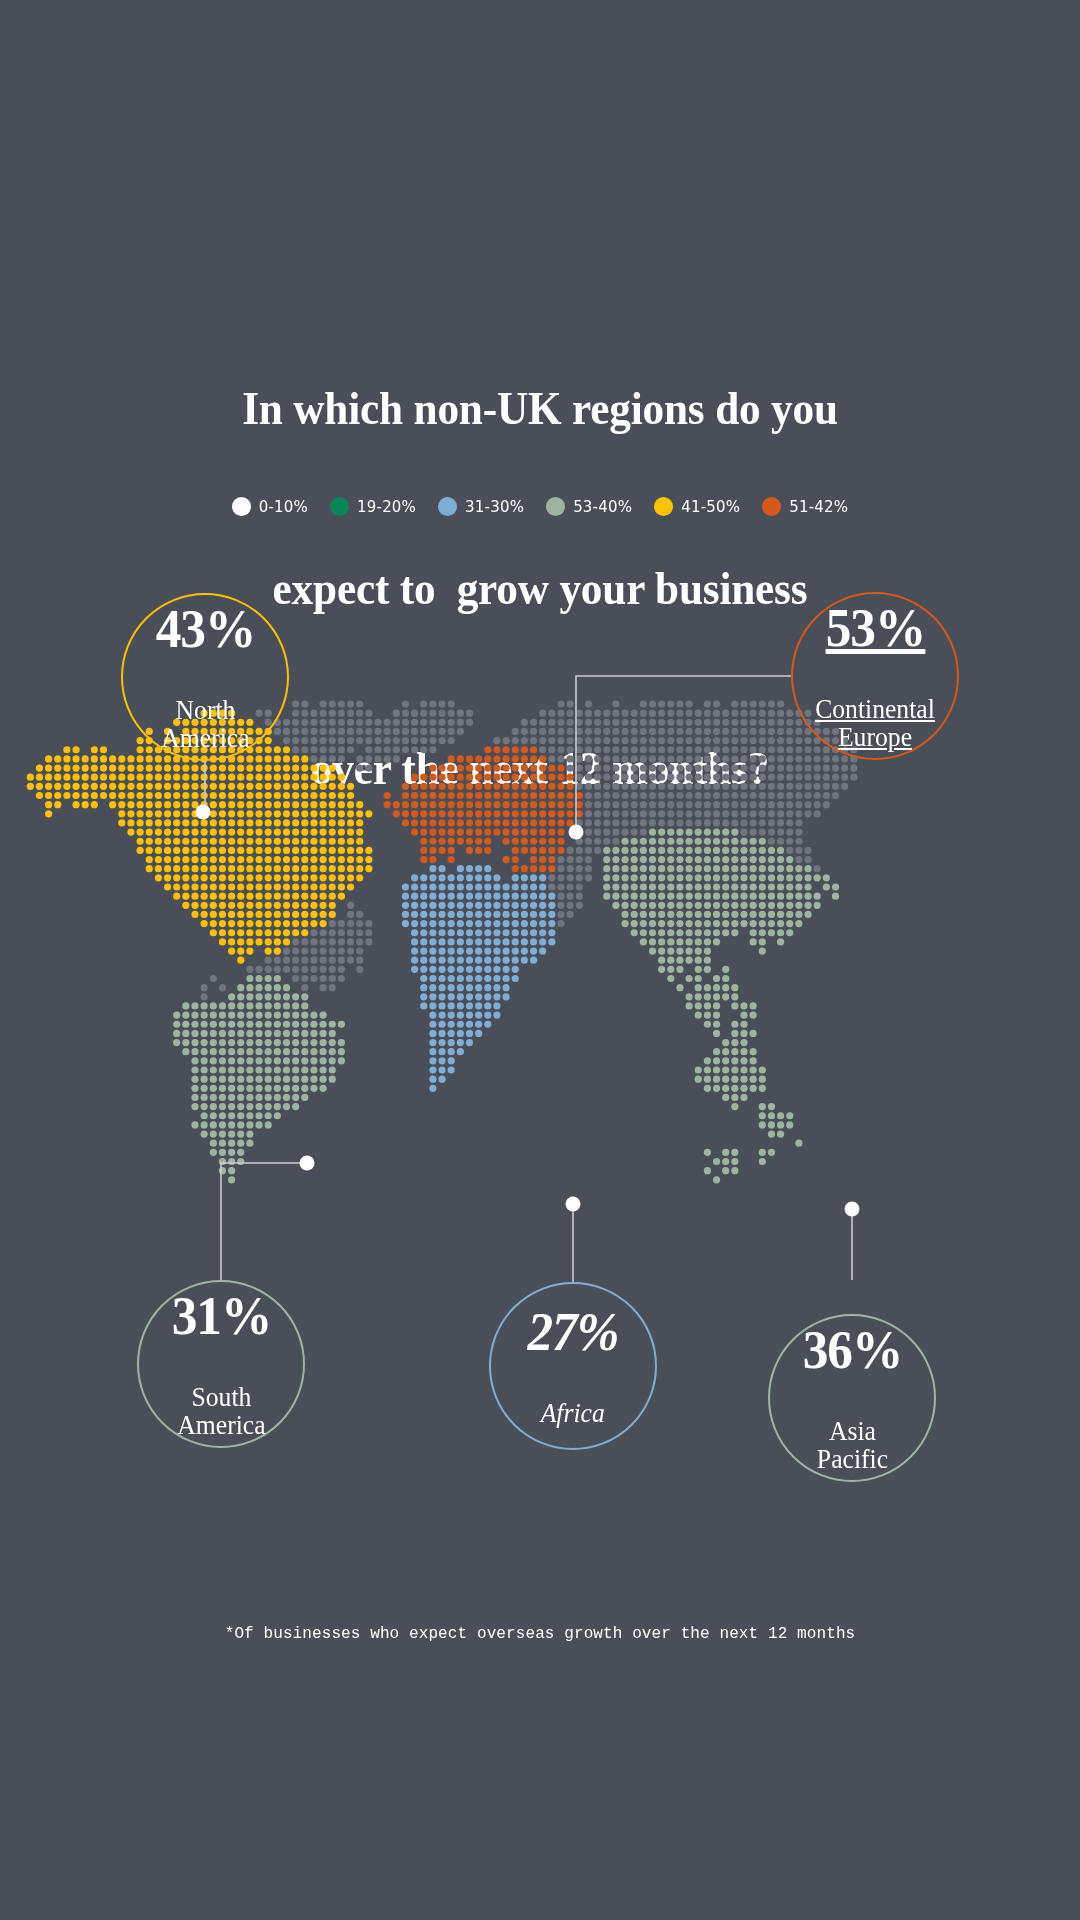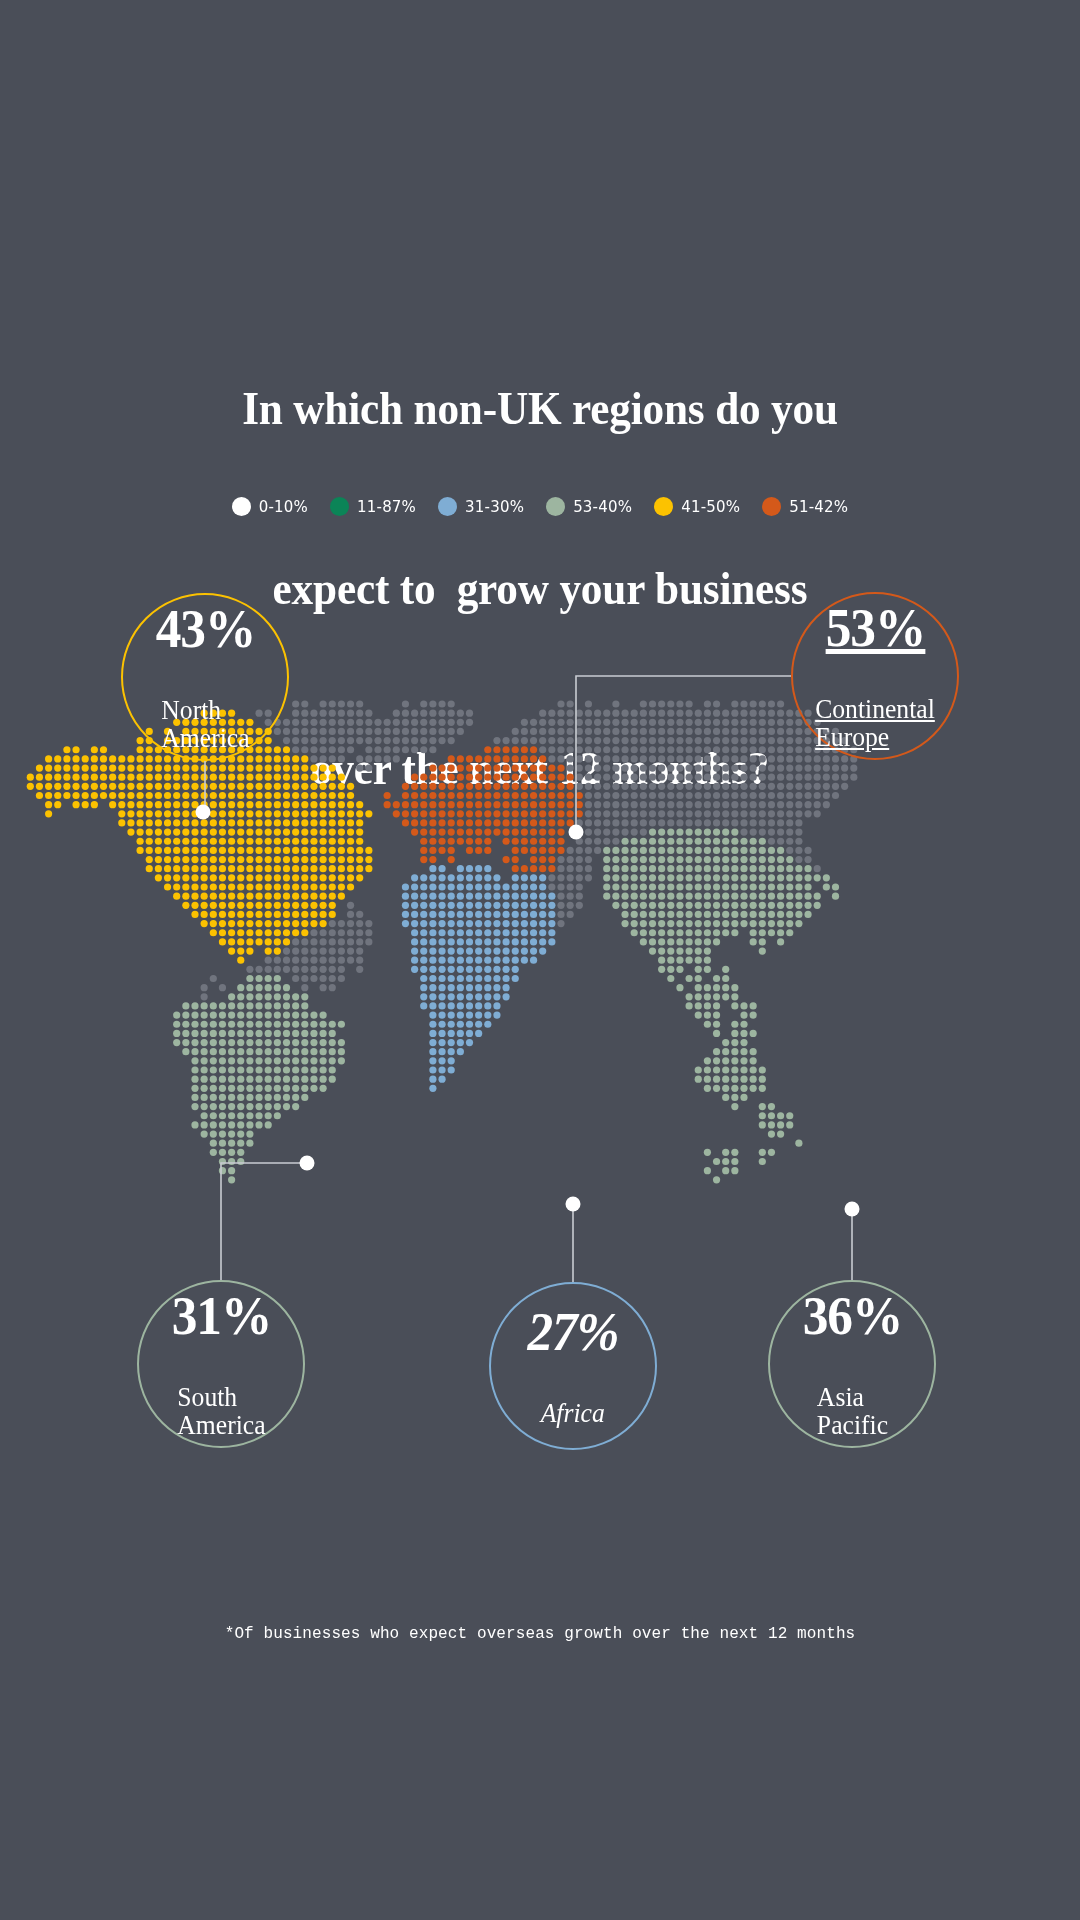--- a/index.html
+++ b/index.html
@@ -46,21 +46,21 @@
   }
   #map svg{display:block;width:1080px;height:560px;overflow:visible;}
 
   
   .callout{
     position:absolute;
     border-radius:50%;
     display:flex;flex-direction:column;
     align-items:center;justify-content:center;
     box-sizing:border-box;
-    color:#ffffff;gap:36px;
+    color:#ffffff;text-align:center;gap:36px;
   }
   .callout .pct{
     font-family:"Liberation Serif",serif;
     font-weight:bold;
     font-size:54px;line-height:54px;
     letter-spacing:-1px;
     transform:scaleX(0.95);
   }
   .callout .rgn{
     font-family:"Liberation Serif",serif;
@@ -92,21 +92,21 @@
     <span class="tline">over the next 12 months?</span>
   </div>
 
   <div class="legend" id="legend">
       <div class="legend-item">
         <span class="legend-swatch" style="background: rgb(255, 255, 255);"></span>
         <span class="legend-label">0-10%</span>
       </div>
       <div class="legend-item">
         <span class="legend-swatch" style="background: rgb(11, 132, 87);"></span>
-        <span class="legend-label">11-87%</span>
+        <span class="legend-label">19-20%</span>
       </div>
       <div class="legend-item">
         <span class="legend-swatch" style="background: rgb(127, 173, 212);"></span>
         <span class="legend-label">31-30%</span>
       </div>
       <div class="legend-item">
         <span class="legend-swatch" style="background: rgb(157, 181, 160);"></span>
         <span class="legend-label">53-40%</span>
       </div>
       <div class="legend-item">
@@ -2505,21 +2505,21 @@
       </div>
       <div class="callout" style="left: 137px; top: 1280px; width: 168px; height: 168px; border: 2px solid rgb(157, 181, 160);">
         <div class="pct">31%</div>
         <div class="rgn">South
 America</div>
       </div>
       <div class="callout" style="left: 489px; top: 1282px; width: 168px; height: 168px; border: 2px solid rgb(127, 173, 212); font-style: italic;">
         <div class="pct">27%</div>
         <div class="rgn">Africa</div>
       </div>
-      <div class="callout" style="left: 768px; top: 1280px; width: 168px; height: 168px; border: 2px solid rgb(157, 181, 160);">
+      <div class="callout" style="left: 768px; top: 1314px; width: 168px; height: 168px; border: 2px solid rgb(157, 181, 160);">
         <div class="pct">36%</div>
         <div class="rgn">Asia
 Pacific</div>
       </div>
     </div>
 
   <div class="footnote">*Of businesses who expect overseas growth over the next 12 months</div>
 
 </div>
 

